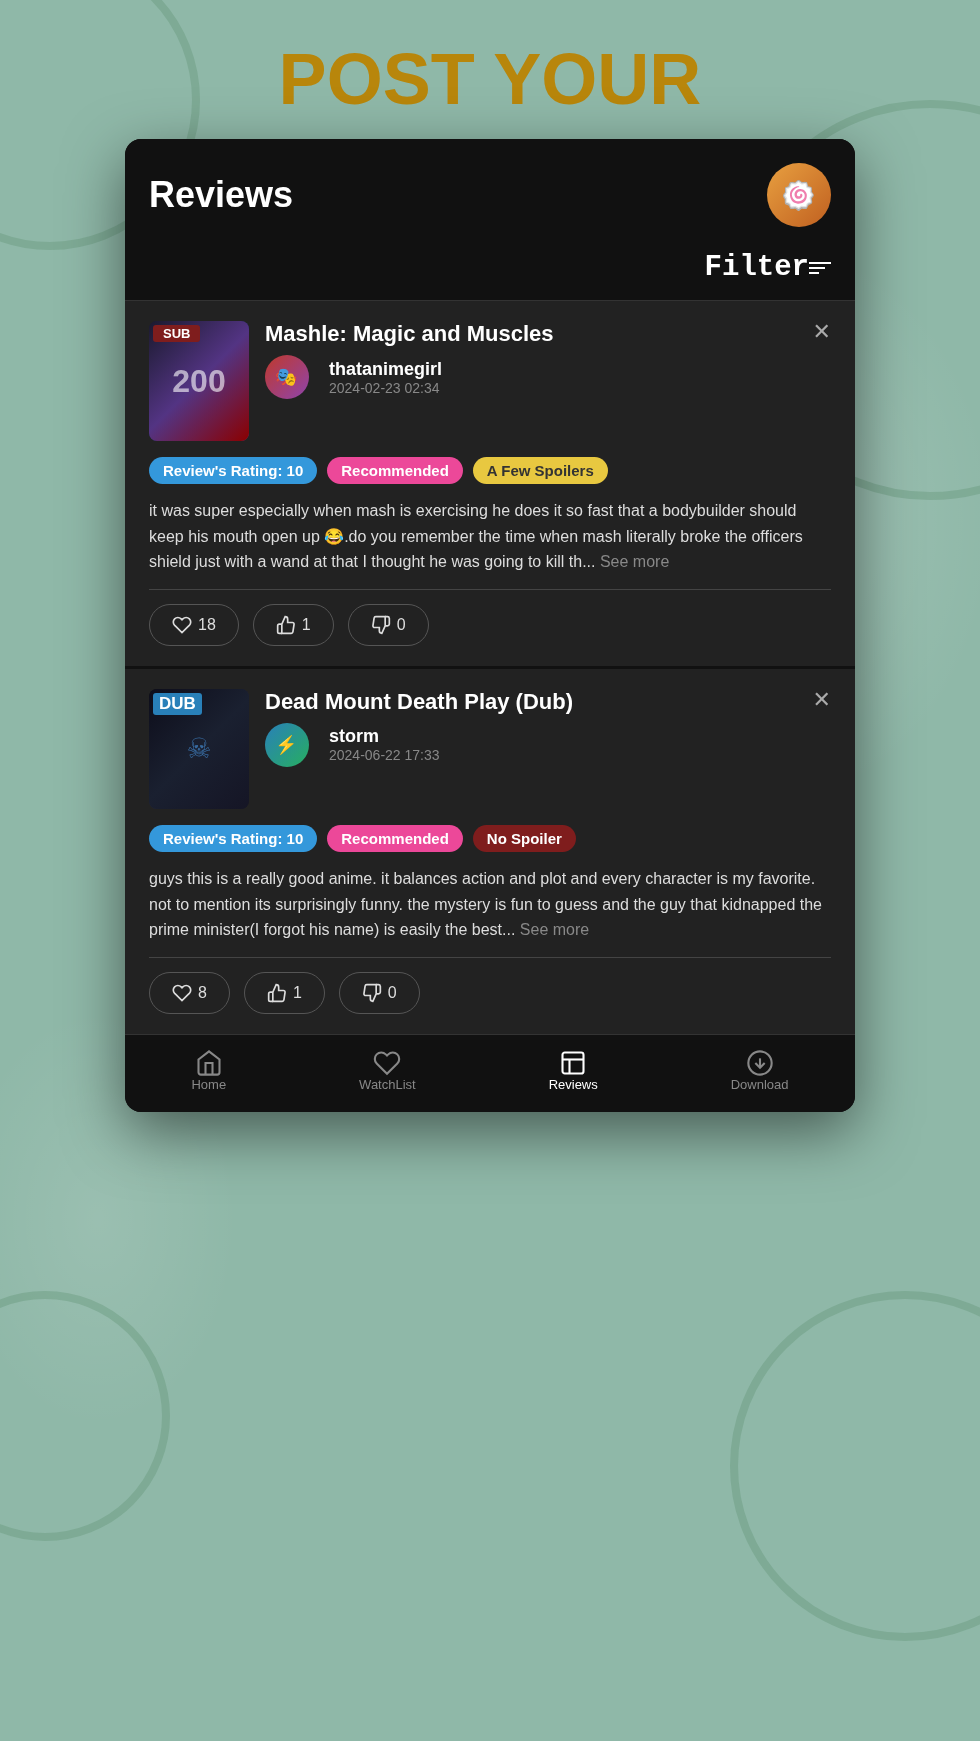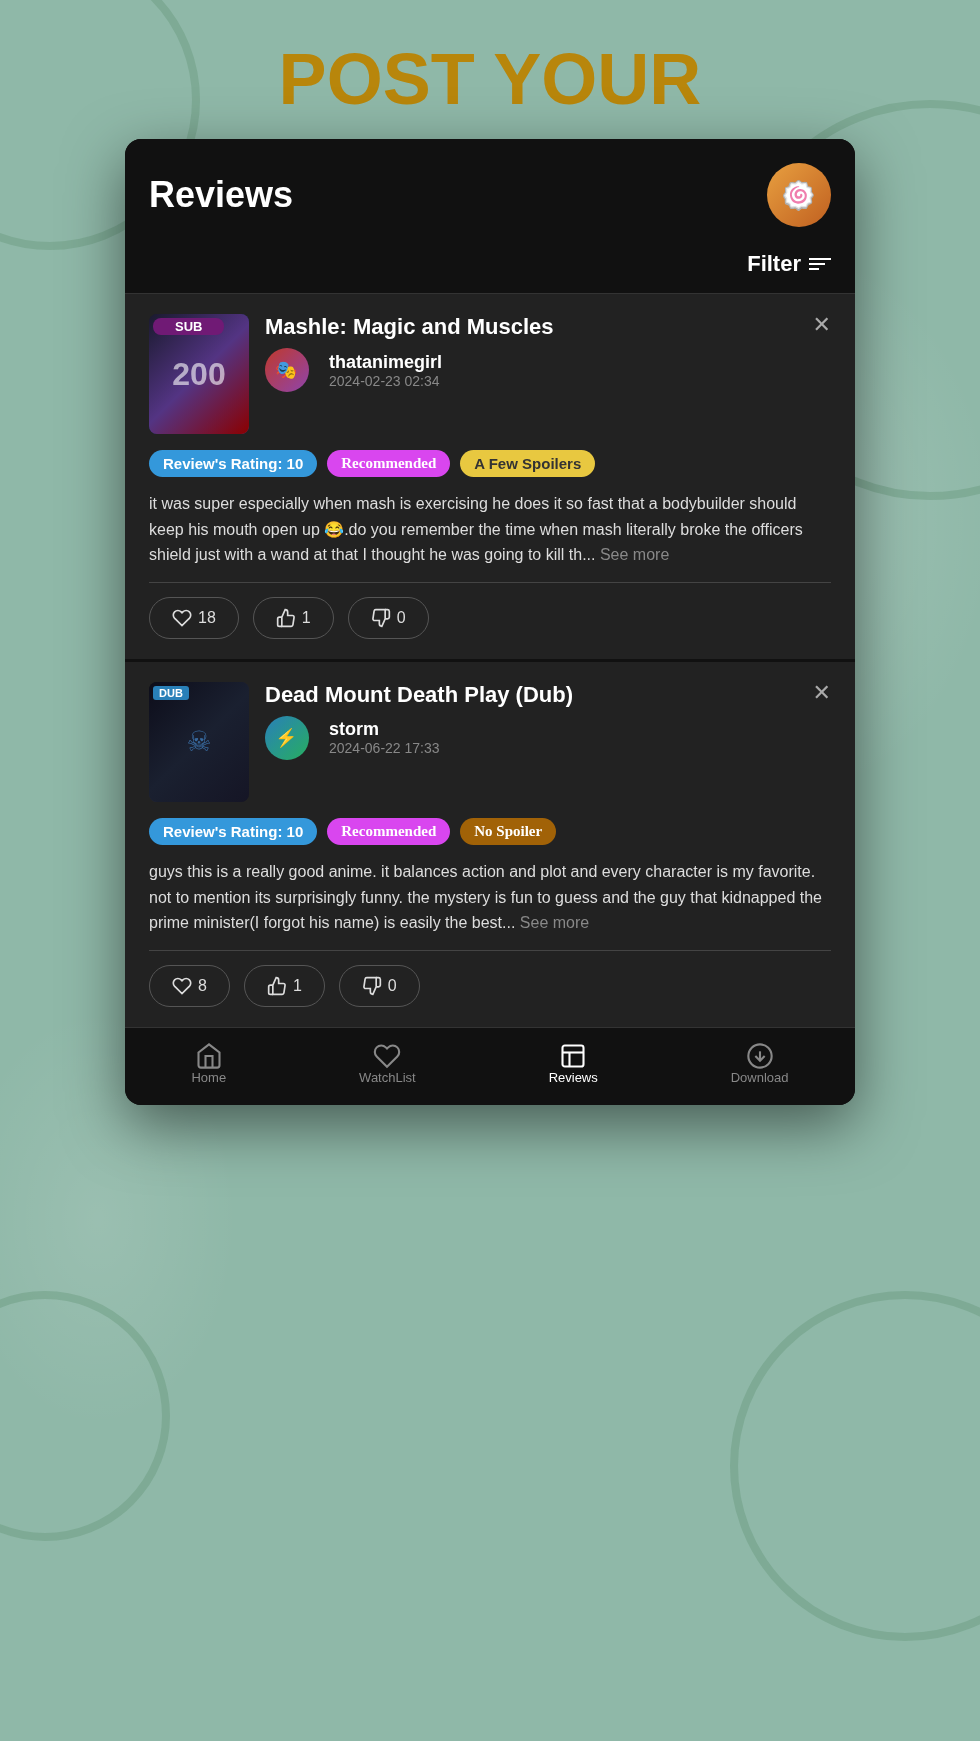--- a/index.html
+++ b/index.html
@@ -84,28 +84,28 @@
 
     .filter-bar {
       background: #111;
       padding: 8px 24px 16px;
       display: flex;
       justify-content: flex-end;
       align-items: center;
     }
     .filter-btn {
       color: #fff;
-      font-size: 22px;
+      font-size: 29px;
       font-weight: 600;
       display: flex;
       align-items: center;
-      gap: 8px;
       cursor: pointer;
       background: none;
       border: none;
+      font-family: Liberation Mono, monospace;
     }
     .filter-icon {
       display: flex;
       flex-direction: column;
       gap: 3px;
     }
     .filter-icon span {
       display: block;
       height: 2px;
       background: #fff;
@@ -157,35 +157,35 @@
       height: 100%;
       display: flex;
       align-items: center;
       justify-content: center;
     }
 
     .sub-badge {
       position: absolute;
       top: 4px;
       left: 4px;
-      background: #701a75;
+      background: #7f1d1d;
       color: #fff;
       font-size: 13px;
       font-weight: 700;
-      padding: 1px 22px;
-      border-radius: 8px;
+      padding: 1px 10px;
+      border-radius: 3px;
     }
 
     .dub-badge {
       position: absolute;
       top: 4px;
       left: 4px;
       background: #2980b9;
       color: #fff;
-      font-size: 11px;
+      font-size: 17px;
       font-weight: 700;
       padding: 1px 6px;
       border-radius: 3px;
     }
 
     .anime-info {
       flex: 1;
     }
 
     .anime-title-row {
@@ -264,34 +264,32 @@
       font-weight: 600;
       text-align: right;
     }
 
     .tag-rating {
       background: #3498db;
       color: #fff;
     }
 
     .tag-recommended {
-      background: #d946ef;
-      color: #fff;
-      font-family: Liberation Serif, serif;
+      background: #ec4899;
+      color: #fff;
     }
 
     .tag-spoilers {
       background: #e8c840;
       color: #333;
     }
 
     .tag-nospoiler {
-      background: #a16207;
-      color: #fff;
-      font-family: Liberation Serif, serif;
+      background: #7f1d1d;
+      color: #fff;
     }
 
     .review-text {
       color: #ddd;
       font-size: 16px;
       line-height: 1.6;
       margin-bottom: 14px;
     }
 
     .see-more {

